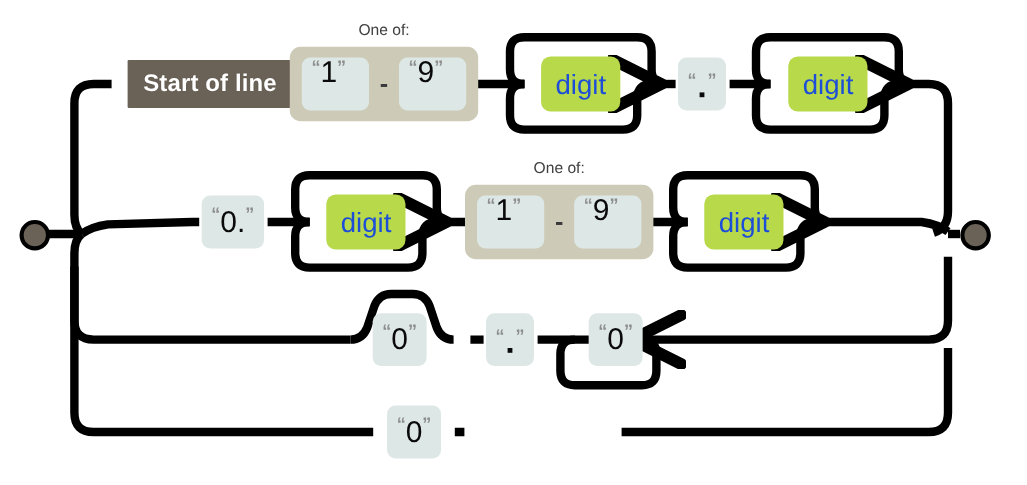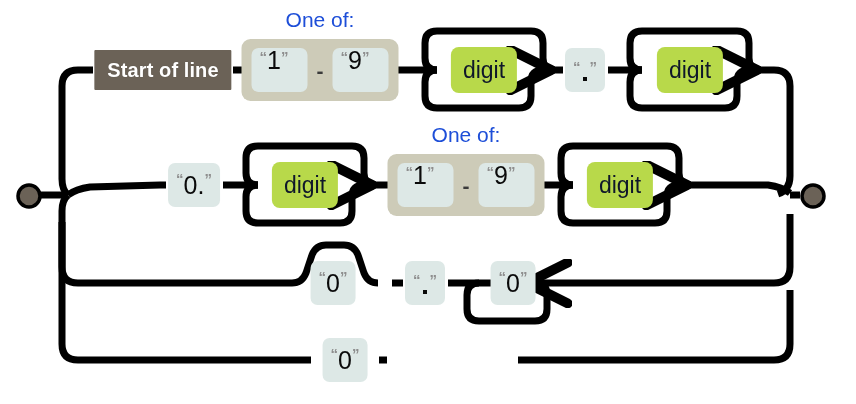--- a/index.html
+++ b/index.html
@@ -34,20 +34,21 @@
   .anchor{
     background:#6b6257;
     color:#ffffff;
     font-size:20px;
     font-weight:bold;
     letter-spacing:0.1px;
     height:40px;
     padding:0 13px;
     border-radius:1px;
     text-shadow:0 0 1px rgba(0,0,0,.25);
+    margin-left:12px;
   }
   
   .literal{
     background:#dde8e6;
     border-radius:7px;
     color:#111111;
     height:44px;
     min-width:40px;
     padding:0 8px;
     font-size:23px;
@@ -75,21 +76,21 @@
   .literal.dot .dotglyph{
     display:block;
     width:4px;height:4px;
     background:#0a0a0a;
     margin-top:7px;
   }
   
   .nonterm{
     background:#b8d94a;
     border-radius:8px;
-    color:#0f172a;
+    color:#1d4ed8;
     height:46px;
     padding:0 12px;
     font-size:23px;
     font-weight:400;
   }
   
   .group{
     position:absolute;
     transform:translate(-50%,-50%);
     background:#cdcbb8;
@@ -105,22 +106,22 @@
   .group .dash{
     color:#3a3a3a;
     font-size:21px;
     font-weight:bold;
     padding:0 9px;
     line-height:1;
   }
   .group-label{
     position:absolute;
     transform:translate(-50%,-100%);
-    font-size:21px;
-    color:#1d4ed8;
+    font-size:13px;
+    color:#404040;
     white-space:nowrap;
   }
 </style>
 </head>
 <body>
 
 <div id="stage">
 
   <svg id="rails" viewBox="0 0 856 404" width="856" height="404" aria-hidden="true">
     <defs>

